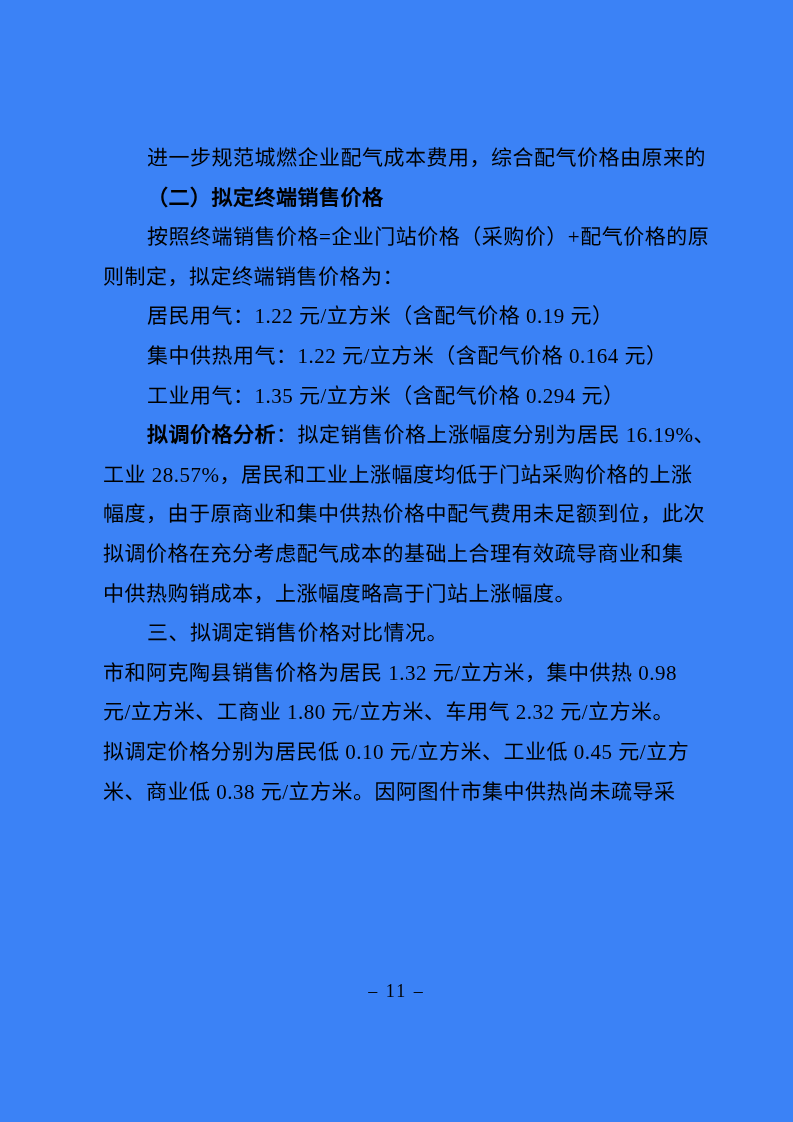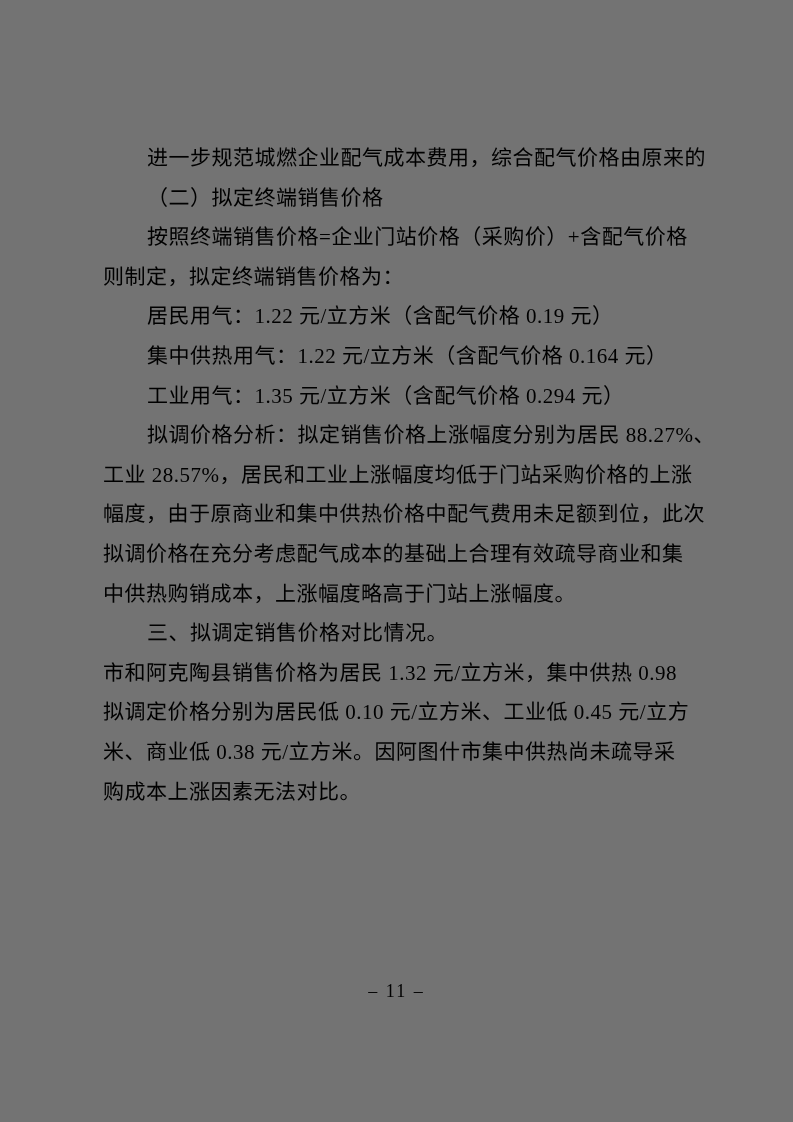--- a/index.html
+++ b/index.html
@@ -5,70 +5,70 @@
   html, body {
     margin: 0;
     padding: 0;
     background: #e8e8e8;
   }
   .page {
     position: relative;
     width: 793px;
     height: 1122px;
     margin: 0 auto;
-    background: #737373;
+    background: #3b82f6;
     overflow: hidden;
     font-family: "Liberation Serif", "DejaVu Serif", serif;
     color: #000000;
   }
   .content {
     position: absolute;
     left: 103px;
     top: 139px;
     width: 600px;
   }
   .line {
     font-size: 21px;
     line-height: 39.6px;
     white-space: nowrap;
     letter-spacing: 0.5px;
   }
   .line.indent {
     text-indent: 44px;
   }
   .bold {
-    font-weight: 400;
+    font-weight: 700;
   }
   .footer {
     position: absolute;
     left: 0;
     top: 981px;
     width: 100%;
     text-align: center;
     font-size: 18px;
     letter-spacing: 2px;
   }
 </style>
 </head>
 <body>
 
 <div class="page">
   <div class="content">
     <div class="line indent"><span>进一步规范城燃企业配气成本费用，综合配气价格由原来的</span></div>
     <div class="line indent bold"><span>（二）拟定终端销售价格</span></div>
-    <div class="line indent"><span>按照终端销售价格=企业门站价格（采购价）+含配气价格</span></div>
+    <div class="line indent"><span>按照终端销售价格=企业门站价格（采购价）+配气价格的原</span></div>
     <div class="line"><span>则制定，拟定终端销售价格为：</span></div>
     <div class="line indent"><span>居民用气：1.22 元/立方米（含配气价格 0.19 元）</span></div>
     <div class="line indent"><span>集中供热用气：1.22 元/立方米（含配气价格 0.164 元）</span></div>
     <div class="line indent"><span>工业用气：1.35 元/立方米（含配气价格 0.294 元）</span></div>
-    <div class="line indent"><span class="bold">拟调价格分析</span><span>：拟定销售价格上涨幅度分别为居民 88.27%、</span></div>
+    <div class="line indent"><span class="bold">拟调价格分析</span><span>：拟定销售价格上涨幅度分别为居民 16.19%、</span></div>
     <div class="line"><span>工业 28.57%，居民和工业上涨幅度均低于门站采购价格的上涨</span></div>
     <div class="line"><span>幅度，由于原商业和集中供热价格中配气费用未足额到位，此次</span></div>
     <div class="line"><span>拟调价格在充分考虑配气成本的基础上合理有效疏导商业和集</span></div>
     <div class="line"><span>中供热购销成本，上涨幅度略高于门站上涨幅度。</span></div>
     <div class="line indent"><span>三、拟调定销售价格对比情况。</span></div>
     <div class="line"><span>市和阿克陶县销售价格为居民 1.32 元/立方米，集中供热 0.98</span></div>
+    <div class="line"><span>元/立方米、工商业 1.80 元/立方米、车用气 2.32 元/立方米。</span></div>
     <div class="line"><span>拟调定价格分别为居民低 0.10 元/立方米、工业低 0.45 元/立方</span></div>
     <div class="line"><span>米、商业低 0.38 元/立方米。因阿图什市集中供热尚未疏导采</span></div>
-    <div class="line"><span>购成本上涨因素无法对比。</span></div>
   </div>
   <div class="footer">– 11 –</div>
 </div>
 
 </body></html>

